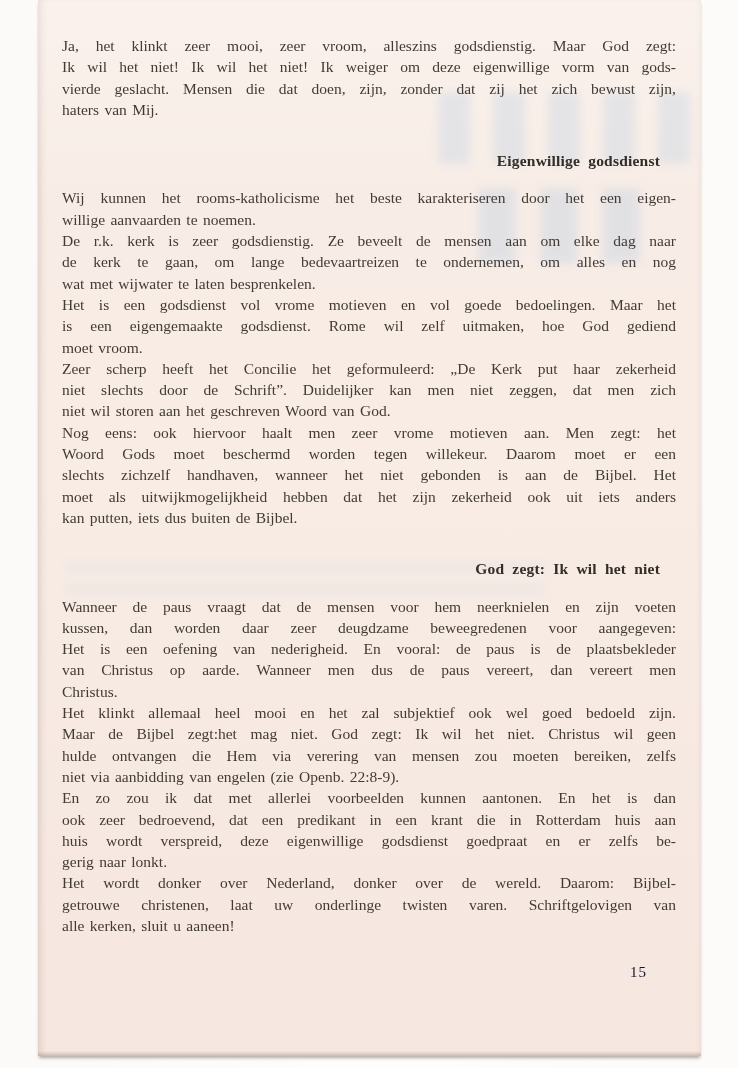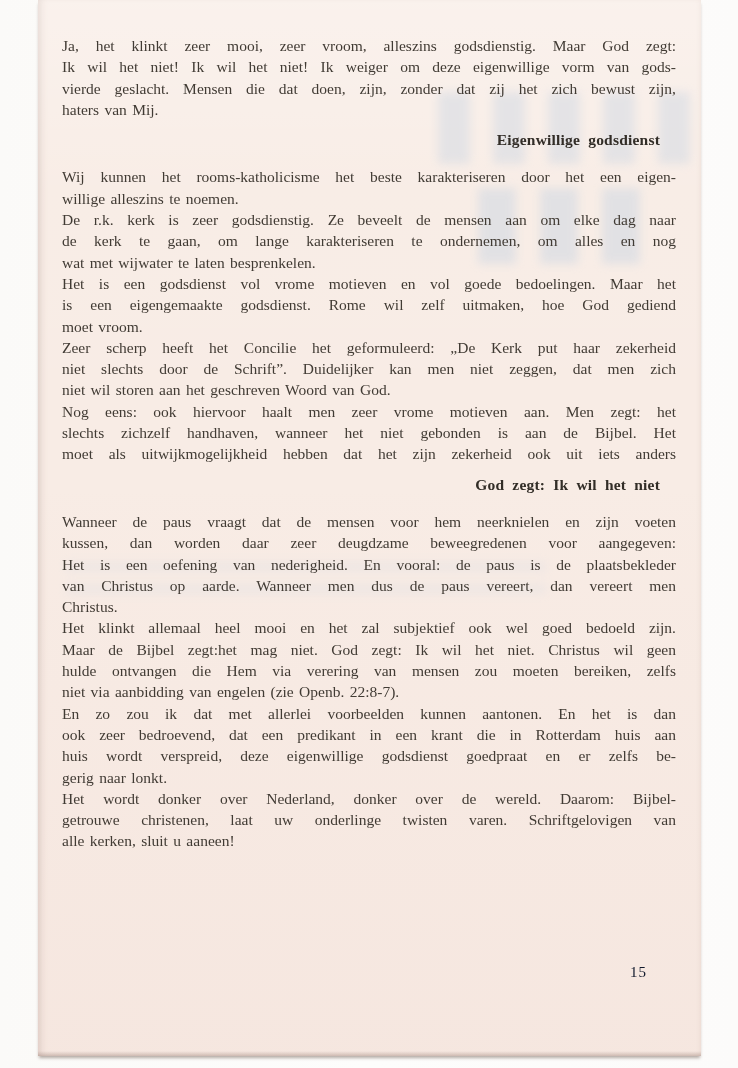--- a/index.html
+++ b/index.html
@@ -60,21 +60,21 @@
     word-spacing: 1.5px;
   }
   .para { margin: 0; }
   .line { text-align: justify; text-align-last: justify; }
   .line.last { text-align-last: left; }
   .heading {
     font-weight: bold;
     color: var(--heading);
     text-align: right;
     padding-right: 16px;
-    margin-top: 9px;
+    margin-top: 30px;
     margin-bottom: 16px;
     word-spacing: 4px;
     letter-spacing: 0.2px;
     font-size: 15.5px;
     line-height: 21.3px;
   }
   .pageno {
     position: absolute; top: 964px; right: 54px;
     font-size: 15px; color: #0f172a;
     letter-spacing: 1px;
@@ -91,55 +91,57 @@
     <div class="textblock" id="textblock">
         <div class="para">
           <div class="line">Ja, het klinkt zeer mooi, zeer vroom, alleszins godsdienstig. Maar God zegt:</div>
           <div class="line">Ik wil het niet! Ik wil het niet! Ik weiger om deze eigenwillige vorm van gods-</div>
           <div class="line">vierde geslacht. Mensen die dat doen, zijn, zonder dat zij het zich bewust zijn,</div>
           <div class="line last">haters van Mij.</div>
         </div>
         <div class="heading">Eigenwillige godsdienst</div>
         <div class="para">
           <div class="line">Wij kunnen het rooms-katholicisme het beste karakteriseren door het een eigen-</div>
-          <div class="line last">willige alleszins te noemen.</div>
+          <div class="line last">willige aanvaarden te noemen.</div>
         </div>
         <div class="para">
           <div class="line">De r.k. kerk is zeer godsdienstig. Ze beveelt de mensen aan om elke dag naar</div>
-          <div class="line">de kerk te gaan, om lange karakteriseren te ondernemen, om alles en nog</div>
+          <div class="line">de kerk te gaan, om lange bedevaartreizen te ondernemen, om alles en nog</div>
           <div class="line last">wat met wijwater te laten besprenkelen.</div>
         </div>
         <div class="para">
           <div class="line">Het is een godsdienst vol vrome motieven en vol goede bedoelingen. Maar het</div>
           <div class="line">is een eigengemaakte godsdienst. Rome wil zelf uitmaken, hoe God gediend</div>
           <div class="line last">moet vroom.</div>
         </div>
         <div class="para">
           <div class="line">Zeer scherp heeft het Concilie het geformuleerd: „De Kerk put haar zekerheid</div>
           <div class="line">niet slechts door de Schrift”. Duidelijker kan men niet zeggen, dat men zich</div>
           <div class="line last">niet wil storen aan het geschreven Woord van God.</div>
         </div>
         <div class="para">
           <div class="line">Nog eens: ook hiervoor haalt men zeer vrome motieven aan. Men zegt: het</div>
+          <div class="line">Woord Gods moet beschermd worden tegen willekeur. Daarom moet er een</div>
           <div class="line">slechts zichzelf handhaven, wanneer het niet gebonden is aan de Bijbel. Het</div>
           <div class="line">moet als uitwijkmogelijkheid hebben dat het zijn zekerheid ook uit iets anders</div>
+          <div class="line last">kan putten, iets dus buiten de Bijbel.</div>
         </div>
         <div class="heading">God zegt: Ik wil het niet</div>
         <div class="para">
           <div class="line">Wanneer de paus vraagt dat de mensen voor hem neerknielen en zijn voeten</div>
           <div class="line">kussen, dan worden daar zeer deugdzame beweegredenen voor aangegeven:</div>
           <div class="line">Het is een oefening van nederigheid. En vooral: de paus is de plaatsbekleder</div>
           <div class="line">van Christus op aarde. Wanneer men dus de paus vereert, dan vereert men</div>
           <div class="line last">Christus.</div>
         </div>
         <div class="para">
           <div class="line">Het klinkt allemaal heel mooi en het zal subjektief ook wel goed bedoeld zijn.</div>
           <div class="line">Maar de Bijbel zegt:het mag niet. God zegt: Ik wil het niet. Christus wil geen</div>
           <div class="line">hulde ontvangen die Hem via verering van mensen zou moeten bereiken, zelfs</div>
-          <div class="line last">niet via aanbidding van engelen (zie Openb. 22:8-7).</div>
+          <div class="line last">niet via aanbidding van engelen (zie Openb. 22:8-9).</div>
         </div>
         <div class="para">
           <div class="line">En zo zou ik dat met allerlei voorbeelden kunnen aantonen. En het is dan</div>
           <div class="line">ook zeer bedroevend, dat een predikant in een krant die in Rotterdam huis aan</div>
           <div class="line">huis wordt verspreid, deze eigenwillige godsdienst goedpraat en er zelfs be-</div>
           <div class="line last">gerig naar lonkt.</div>
         </div>
         <div class="para">
           <div class="line">Het wordt donker over Nederland, donker over de wereld. Daarom: Bijbel-</div>
           <div class="line">getrouwe christenen, laat uw onderlinge twisten varen. Schriftgelovigen van</div>

